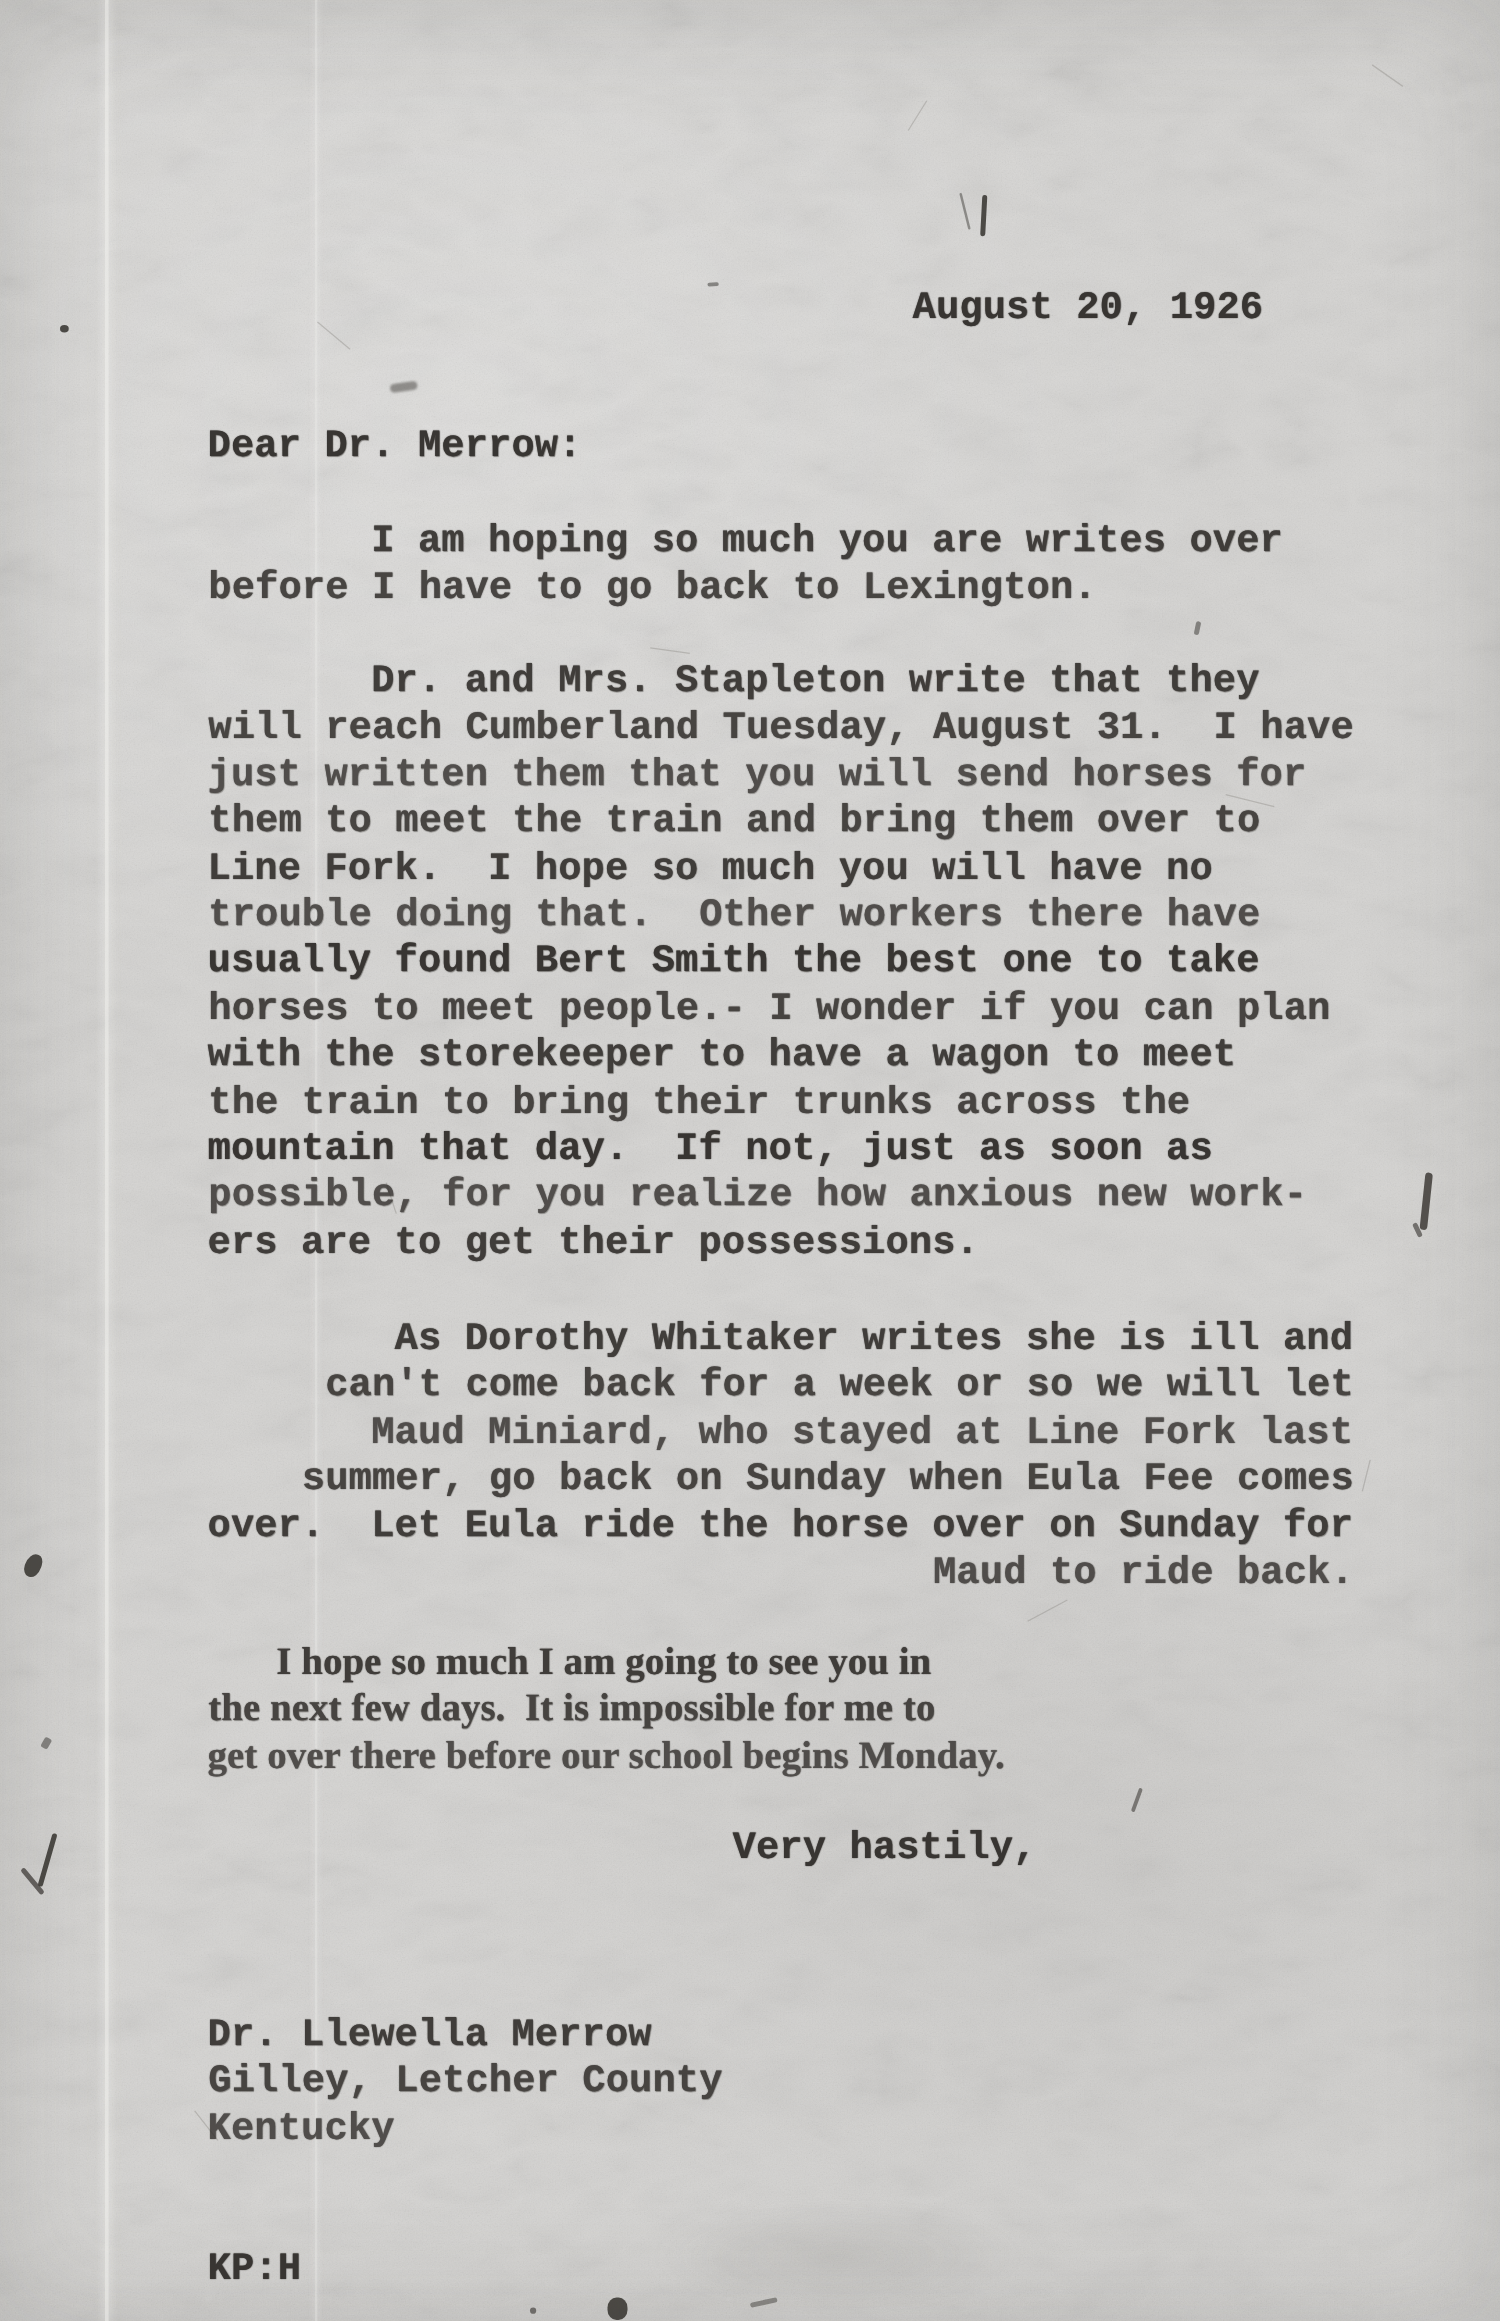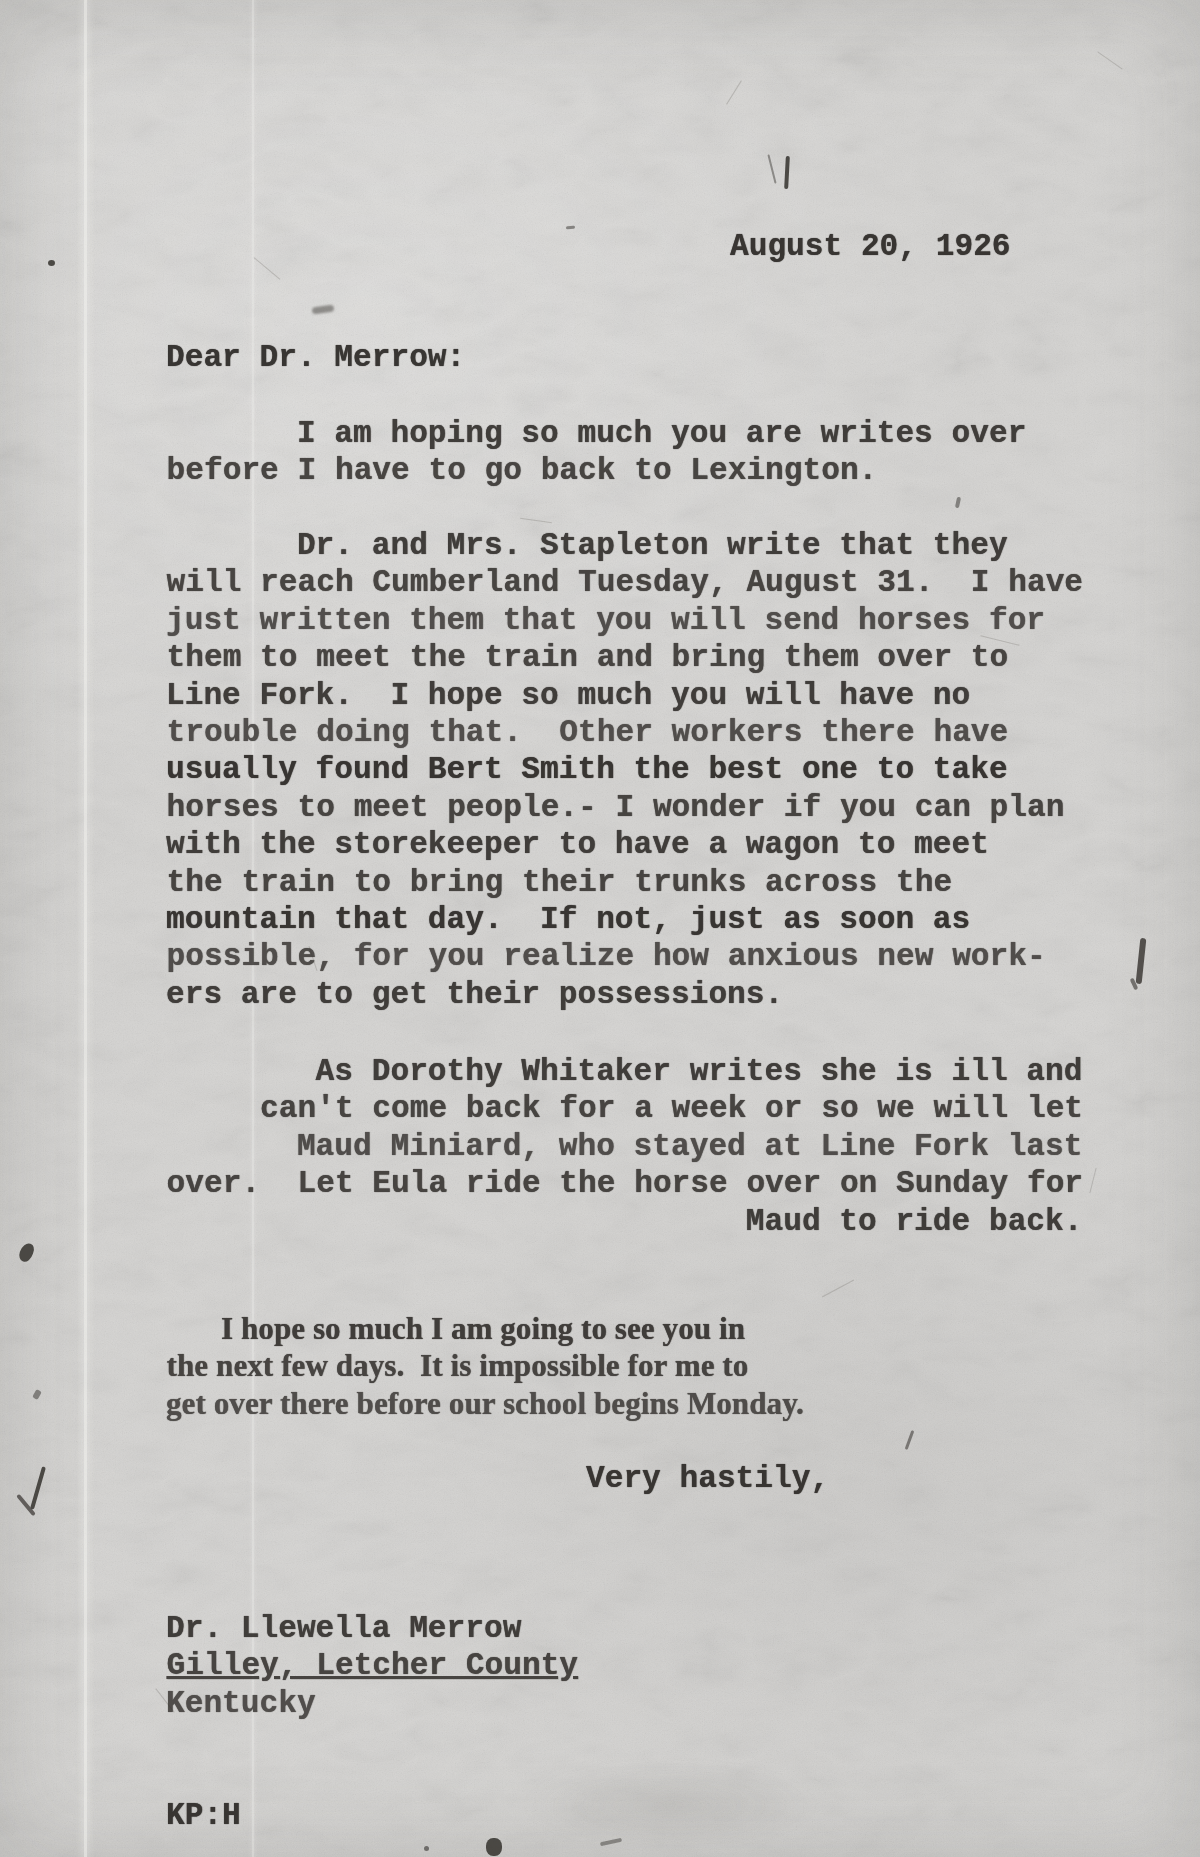--- a/index.html
+++ b/index.html
@@ -15,21 +15,21 @@
   .texture{position:absolute;left:0;top:0;pointer-events:none;}
   .typed{
     position:absolute;
     color:var(--ink,#2f2c29);
     font-size:31px;line-height:37.4px;letter-spacing:.1px;
     font-weight:700;white-space:pre;
     text-shadow:0 0 1px rgba(47,44,41,.85), .5px .4px .7px rgba(47,44,41,.45);
     filter:blur(.3px);
     opacity:.94;
   }
-  .typed > div > div:nth-child(2n){opacity:.90;transform:translateX(.6px);text-decoration:underline;}
+  .typed > div > div:nth-child(2n){opacity:.90;transform:translateX(.6px);}
   .para > div:nth-child(2n){opacity:.90;transform:translateX(.6px);}
   .para > div:nth-child(3n){opacity:.84;}
   .para > div:nth-child(4n+1){opacity:.95;}
   .date{left:730px;top:228px;}
   .salutation{left:166px;top:339px;}
   .para-1{left:166px;top:415px;}
   .para-2{left:166px;top:527px;}
   .para-3{left:166px;top:1053px;text-align:right;}
   .para-4{left:166px;top:1310px;font-family:Liberation Serif, serif;}
   .closing{left:586px;top:1460px;}
@@ -96,21 +96,21 @@
   <i class="mk" style="left:424px;top:1846px;width:5px;height:5px;border-radius:50%;opacity:.6;"></i>
 
   <div class="typed date">August 20, 1926</div>
 
   <div class="typed salutation">Dear Dr. Merrow:</div>
 
   <div class="typed para para-1"><div>       I am hoping so much you are writes over</div><div>before I have to go back to Lexington.</div></div>
 
   <div class="typed para para-2"><div>       Dr. and Mrs. Stapleton write that they</div><div>will reach Cumberland Tuesday, August 31.  I have</div><div>just written them that you will send horses for</div><div>them to meet the train and bring them over to</div><div>Line Fork.  I hope so much you will have no</div><div>trouble doing that.  Other workers there have</div><div>usually found Bert Smith the best one to take</div><div>horses to meet people.- I wonder if you can plan</div><div>with the storekeeper to have a wagon to meet</div><div>the train to bring their trunks across the</div><div>mountain that day.  If not, just as soon as</div><div>possible, for you realize how anxious new work-</div><div>ers are to get their possessions.</div></div>
 
-  <div class="typed para para-3"><div>       As Dorothy Whitaker writes she is ill and</div><div>can't come back for a week or so we will let</div><div>Maud Miniard, who stayed at Line Fork last</div><div>over.  Let Eula ride the horse over on Sunday for</div><div>Maud to ride back.</div></div>
+  <div class="typed para para-3"><div>       As Dorothy Whitaker writes she is ill and</div><div>can't come back for a week or so we will let</div><div>Maud Miniard, who stayed at Line Fork last</div><div>summer, go back on Sunday when Eula Fee comes</div><div>over.  Let Eula ride the horse over on Sunday for</div><div>Maud to ride back.</div></div>
 
   <div class="typed para para-4"><div>       I hope so much I am going to see you in</div><div>the next few days.  It is impossible for me to</div><div>get over there before our school begins Monday.</div></div>
 
   <div class="typed closing">Very hastily,</div>
 
   <div class="typed address">
     <div class="para"><div>Dr. Llewella Merrow</div><div>Gilley, Letcher County</div><div>Kentucky</div></div>
     <div>KP:H</div>
   </div>
 

